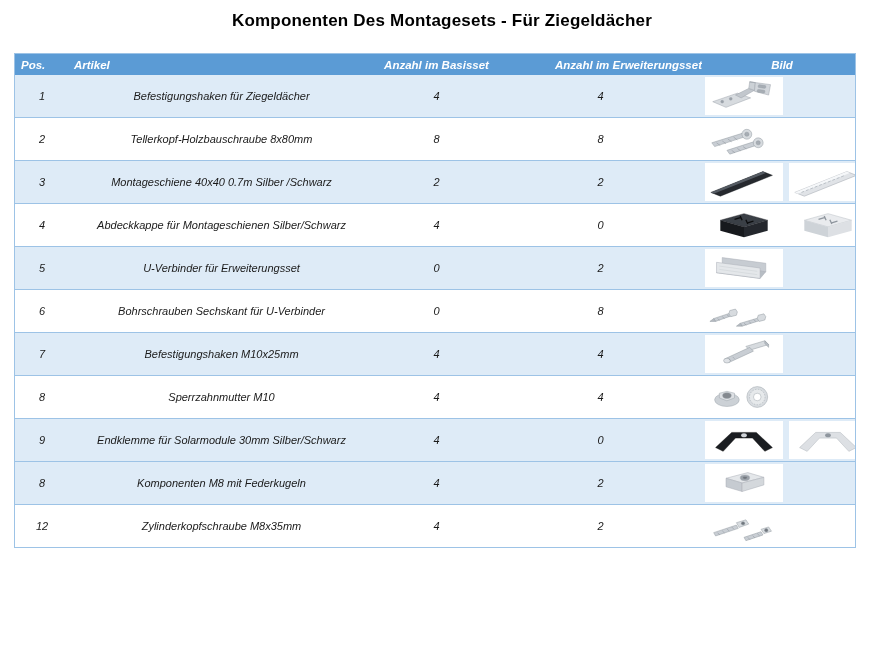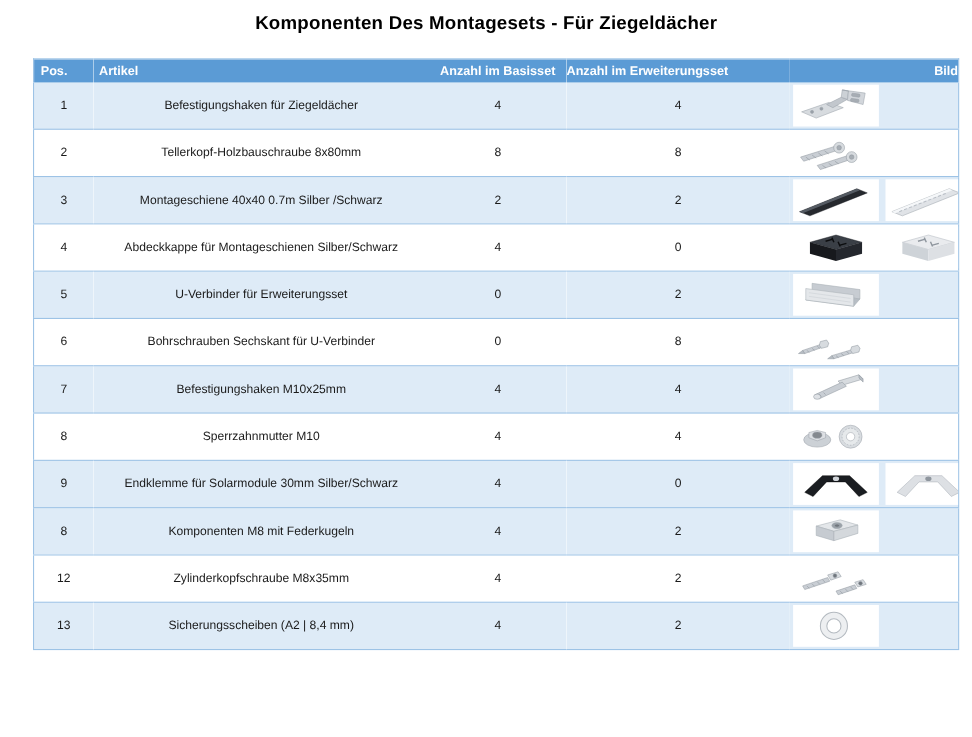--- a/index.html
+++ b/index.html
@@ -2,31 +2,31 @@
 <html style="--header-bg: #5B9BD5; --header-text: #FFFFFF; --row-alt-bg: #DEEBF7; --border: #9DC3E6; --title-color: #000000;"><head>
 <meta charset="utf-8">
 <style>
   html,body{margin:0;padding:0;}
   body{width:884px;height:670px;background:#fff;overflow:hidden;
        font-family:"Liberation Sans", sans-serif;}
   .page{position:relative;width:884px;height:470px;background:#fff;}
   .title{margin:0;padding-top:11px;text-align:center;
          font-size:17px;font-weight:bold;letter-spacing:.2px;
          color:var(--title-color,#000);}
-  table.comp{position:absolute;left:30px;top:53px;width:842px;
+  table.comp{position:absolute;left:14px;top:53px;width:842px;
              border-collapse:collapse;table-layout:fixed;
-             border:1px solid var(--border,#9DC3E6);}
+             border:1px solid var(--border,#9DC3E6);font-style:italic;}
   th{background:var(--header-bg,#5B9BD5);color:var(--header-text,#FFFFFF);
      font-size:11.5px;font-weight:bold;height:21px;padding:0;
      white-space:nowrap;overflow:hidden;}
   th.h-pos{width:48px;text-align:left;padding-left:6px;}
   th.h-art{width:300px;text-align:left;padding-left:5px;}
   th.h-bas{width:125px;text-align:center;}
-  th.h-erw{width:203px;text-align:left;}
-  th.h-bild{text-align:right;padding-left:7px;}
+  th.h-erw{width:203px;text-align:right;}
+  th.h-bild{text-align:center;padding-left:7px;}
   td{font-size:11px;color:#1a1a1a;text-align:center;height:42px;
      padding:0;vertical-align:middle;overflow:hidden;white-space:nowrap;}
   tr.row{border-bottom:1px solid var(--border,#9DC3E6);}
   tr.shaded{background:var(--row-alt-bg,#DEEBF7);}
   td.c-bild{text-align:left;padding-left:3px;}
   .imgbox{display:inline-flex;align-items:center;justify-content:center;
           width:78px;height:38px;background:#fff;vertical-align:middle;
           margin-right:6px;}
   .imgbox svg{display:block;}
 </style>
@@ -244,27 +244,15 @@
                   <polygon points="32,15.5 42,12.5 45,17 35,20.5" fill="#d8dce0"></polygon>
                   <circle cx="39" cy="16.2" r="1.8" fill="#70767d"></circle>
                   <polygon points="40,31 58,25 60,28.5 42,34.5" fill="#c9ced4"></polygon>
                   <path d="M44,31 l2.5,2.5 M49,29 l2.5,2.5 M54,27 l2.5,2.5" stroke="#878e96" fill="none"></path>
                   <polygon points="58,22.5 66,20 69,24.5 61,27" fill="#d8dce0"></polygon>
                   <circle cx="63.5" cy="23.5" r="1.8" fill="#70767d"></circle>
                 </g>
               </svg>
             </span></td>
         </tr>
-        <tr class="row shaded">
-          <td class="c-pos">13</td>
-          <td class="c-art">Sicherungsscheiben (A2 | 8,4 mm)</td>
-          <td class="c-bas">4</td>
-          <td class="c-erw">2</td>
-          <td class="c-bild"><span class="imgbox">
-              <svg viewBox="0 0 80 38" width="76" height="36" xmlns="http://www.w3.org/2000/svg">
-                <circle cx="38" cy="19" r="13" fill="#edeff1" stroke="#b4bac0" stroke-width="1"></circle>
-                <circle cx="38" cy="19" r="6.8" fill="#ffffff" stroke="#b4bac0" stroke-width="1"></circle>
-              </svg>
-            </span></td>
-        </tr>
       </tbody>
   </table>
 </div>
 
 </body></html>

